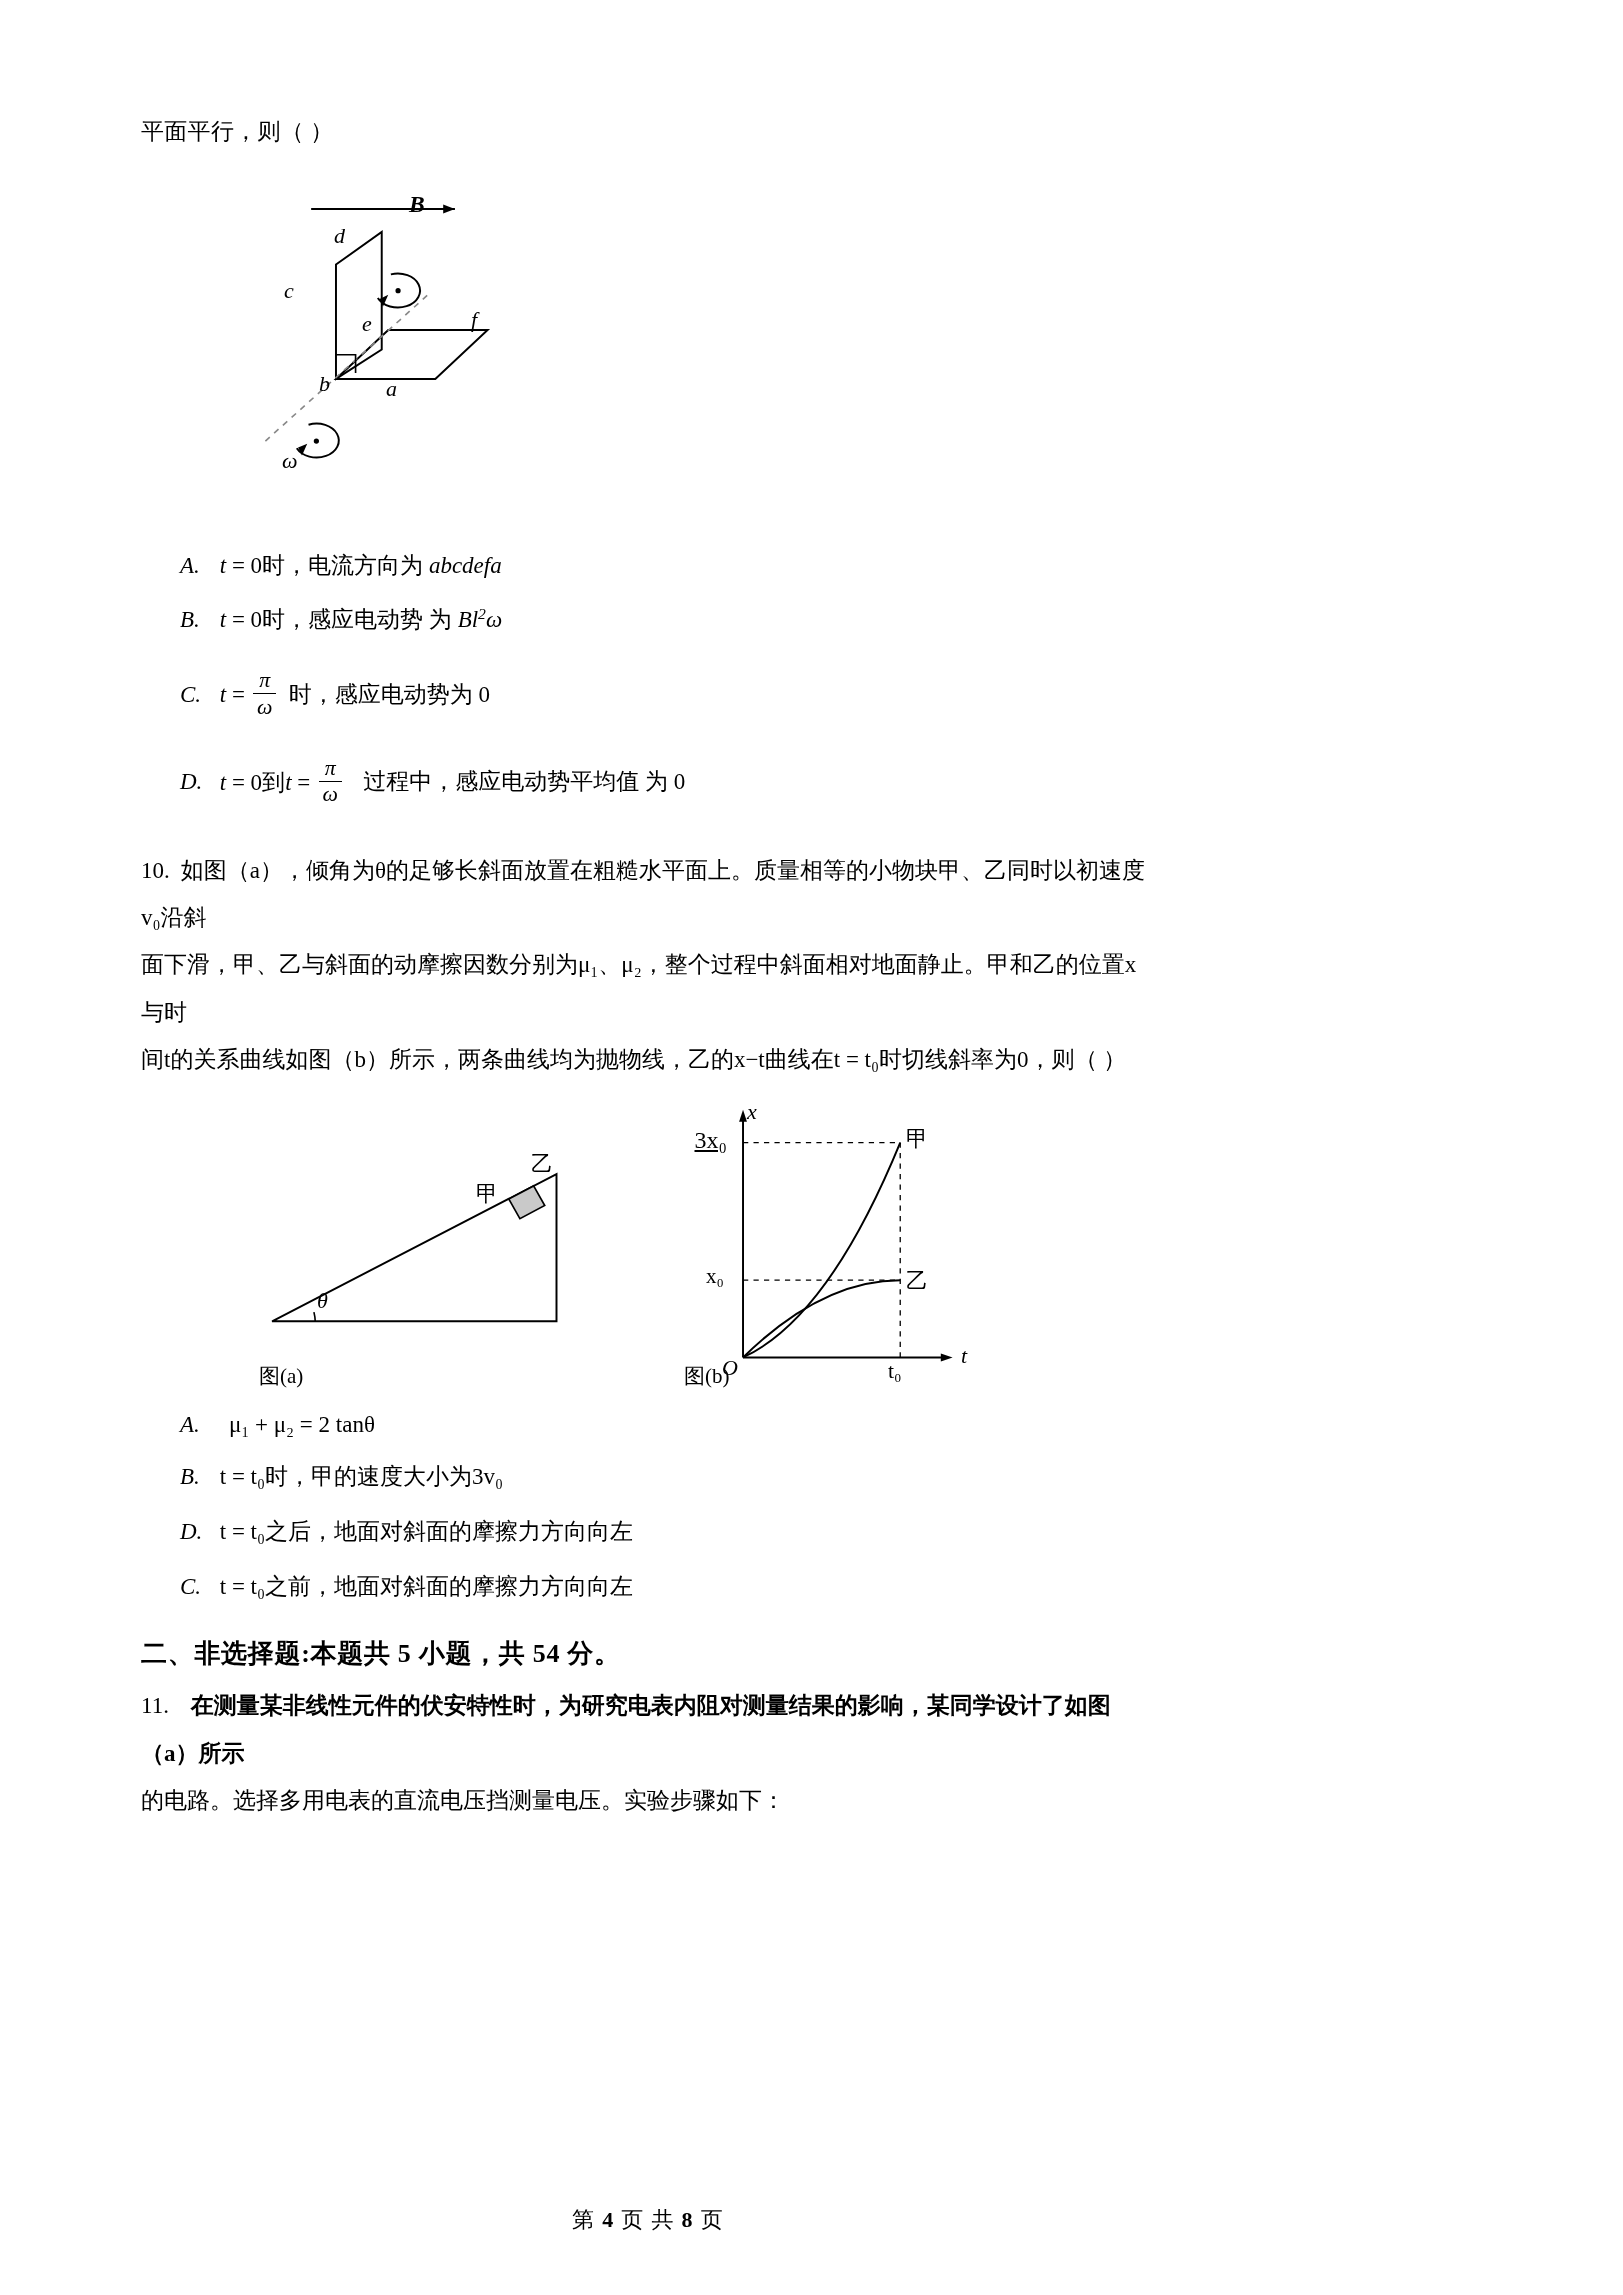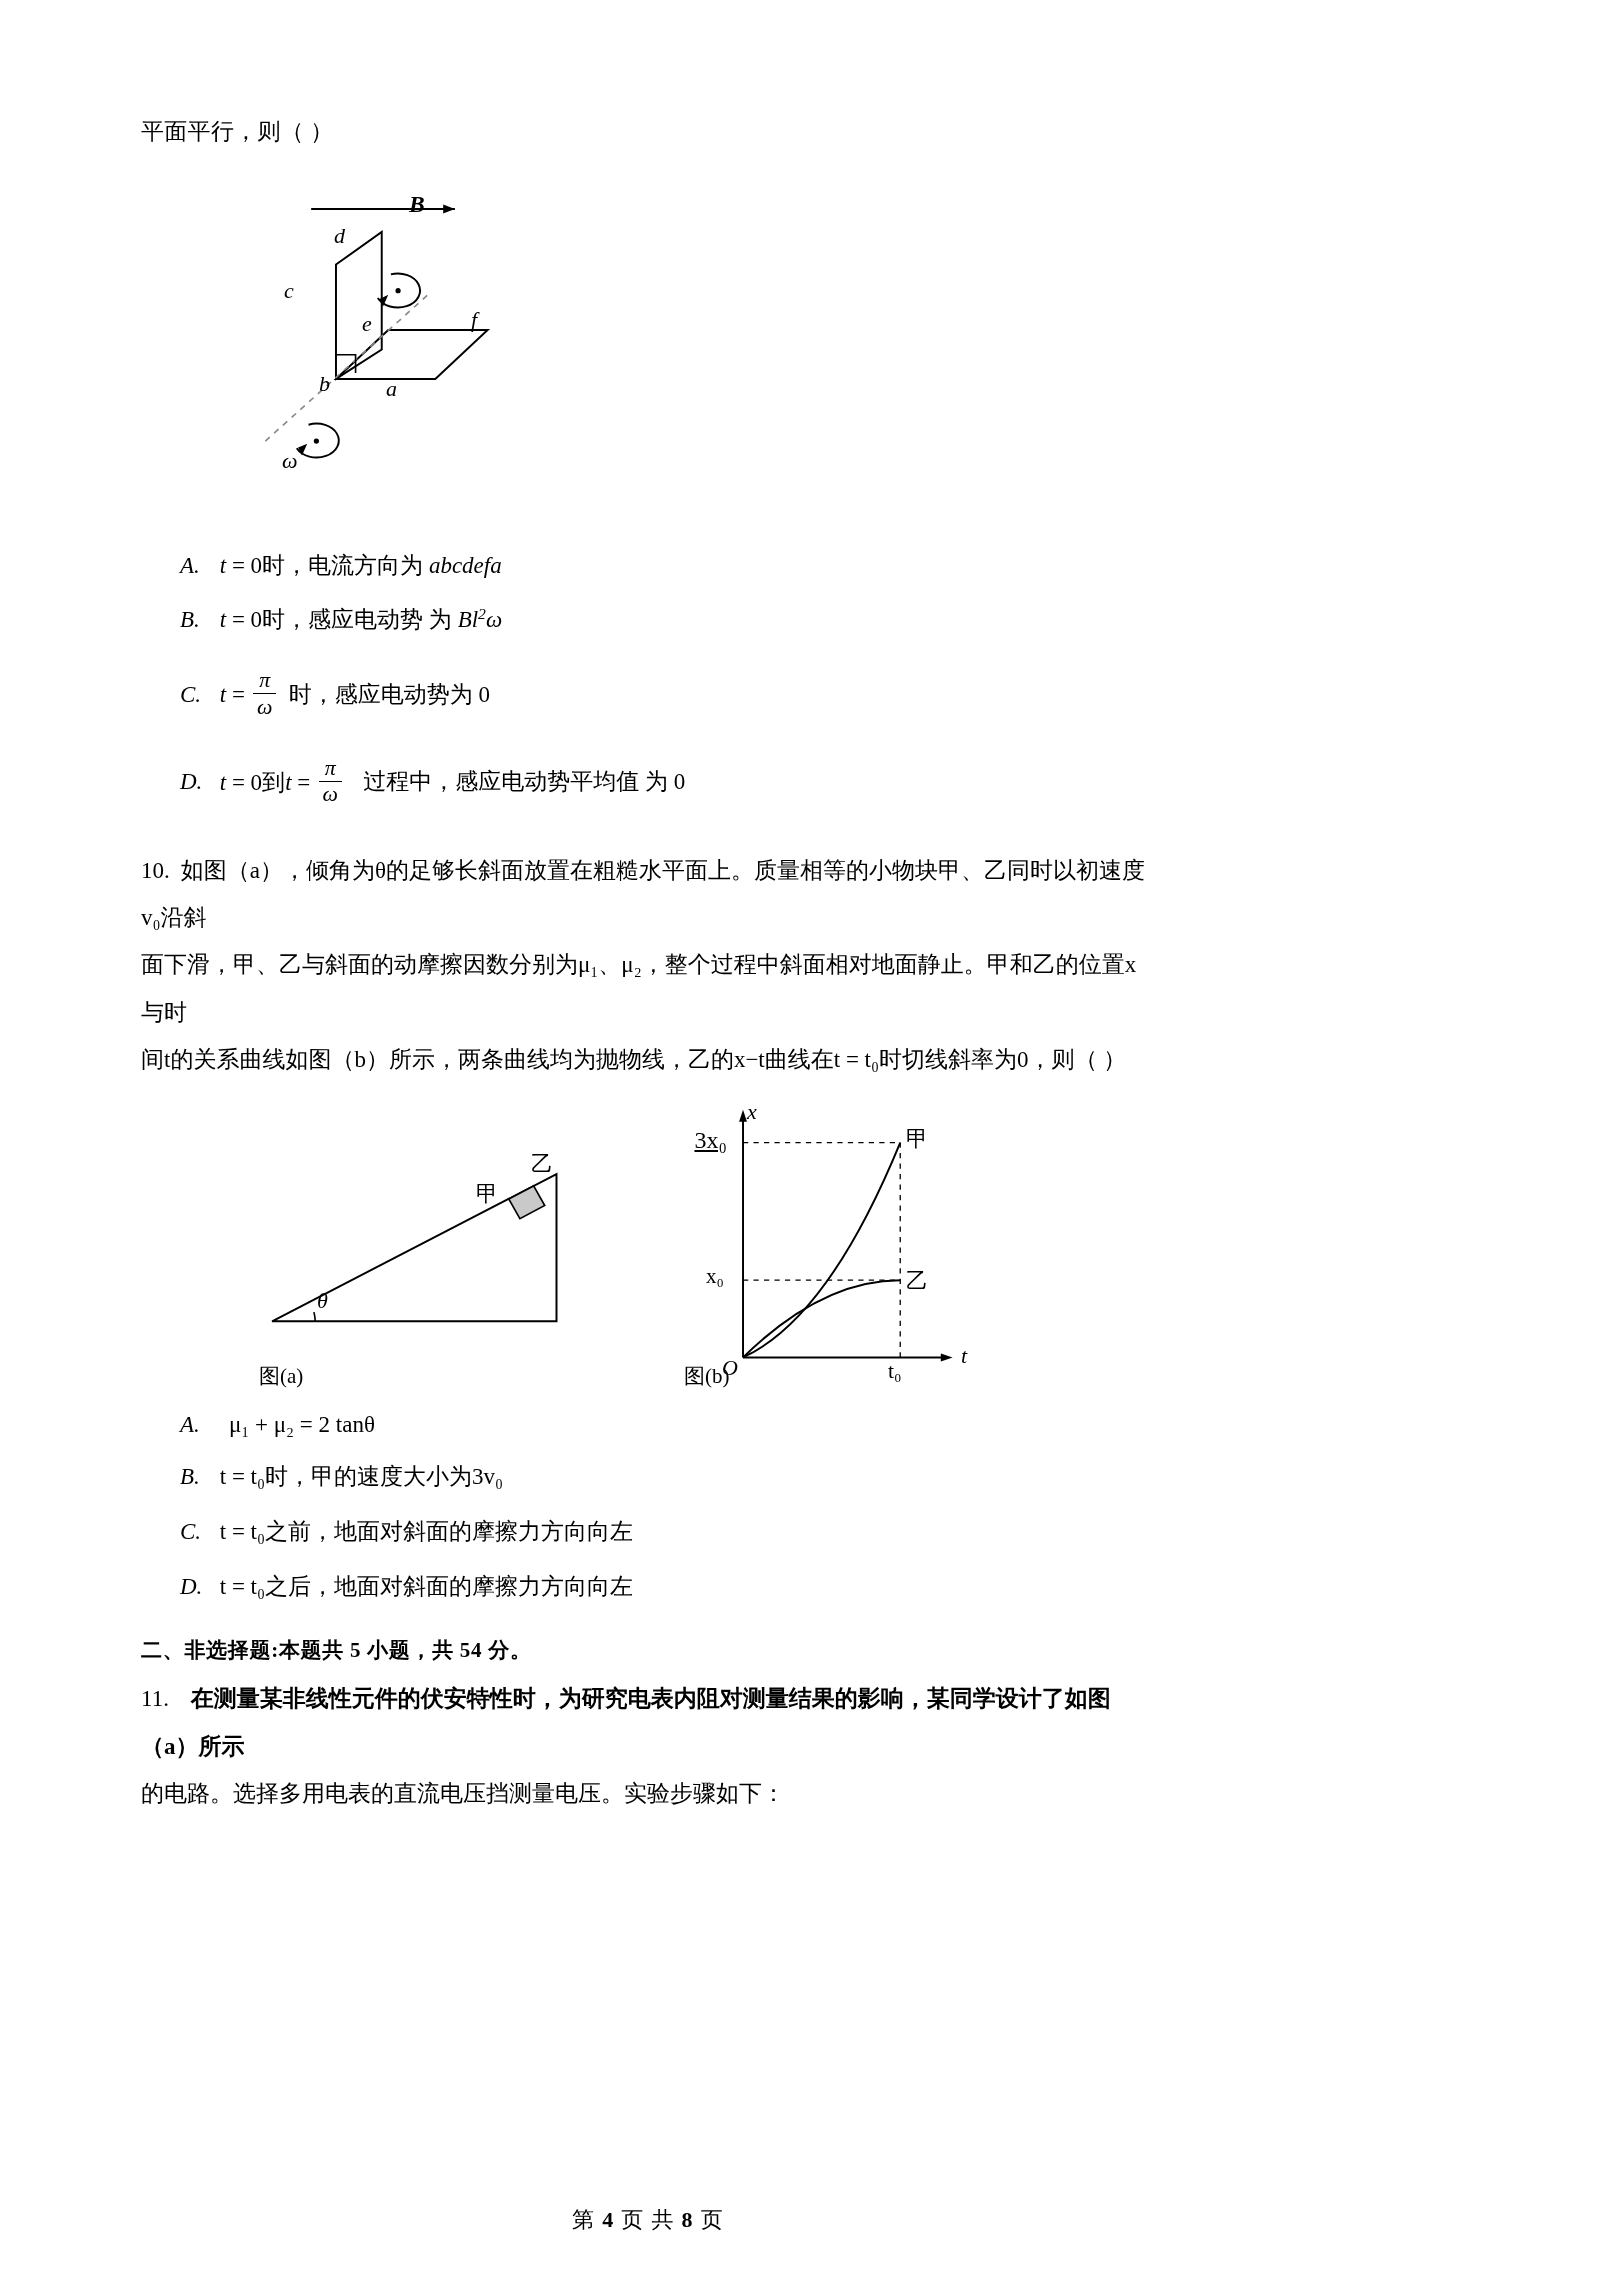--- a/index.html
+++ b/index.html
@@ -64,21 +64,21 @@
     padding: 1.3px 3.9px 0 3.9px;
   }
   .fig-wrap {
     position: relative;
   }
   .figcap {
     text-align: left;
     font-size: 21px;
   }
   .section-title {
-    font-size: 21px;
+    font-size: 26px;
     font-weight: bold;
     margin: 19.6px 0 11.8px 0;
     letter-spacing: 0.7px;
   }
   .footer {
     position: absolute;
     left: 0;
     bottom: 60px;
     width: 100%;
     text-align: center;
@@ -217,26 +217,26 @@
 
   <div class="opt" style="padding-top:22px;">
     <span class="lbl">A.</span>
     <span style="margin-left:9.2px;">μ₁ + μ₂ = 2 tanθ</span>
   </div>
   <div class="opt">
     <span class="lbl">B.</span>
     <span>t = t₀时，甲的速度大小为3v₀</span>
   </div>
   <div class="opt">
+    <span class="lbl">D.</span>
+    <span>t = t₀之后，地面对斜面的摩擦力方向向左</span>
+  </div>
+  <div class="opt">
     <span class="lbl">C.</span>
     <span>t = t₀之前，地面对斜面的摩擦力方向向左</span>
-  </div>
-  <div class="opt">
-    <span class="lbl">D.</span>
-    <span>t = t₀之后，地面对斜面的摩擦力方向向左</span>
   </div>
 
   <div class="section-title" style="margin-top:34px;">二、非选择题:本题共 5 小题，共 54 分。</div>
 
   <div style="margin-top:10.5px;">
     <div class="para">
       <span>11.</span>
       <span style="margin-left:16px;font-weight:bold;">在测量某非线性元件的伏安特性时，为研究电表内阻对测量结果的影响，某同学设计了如图（a）所示</span>
     </div>
     <div class="para">的电路。选择多用电表的直流电压挡测量电压。实验步骤如下：</div>

